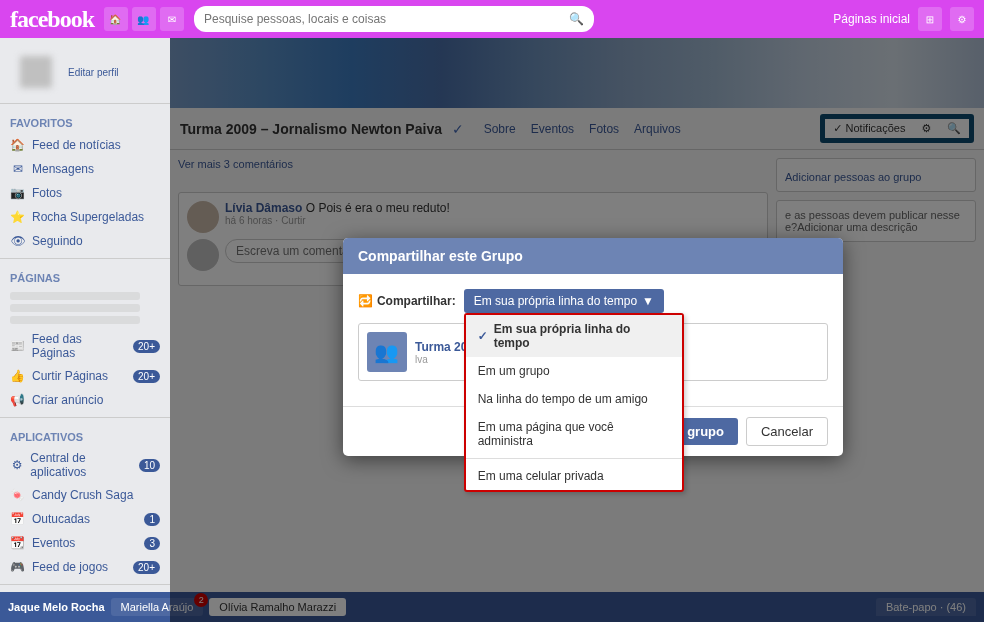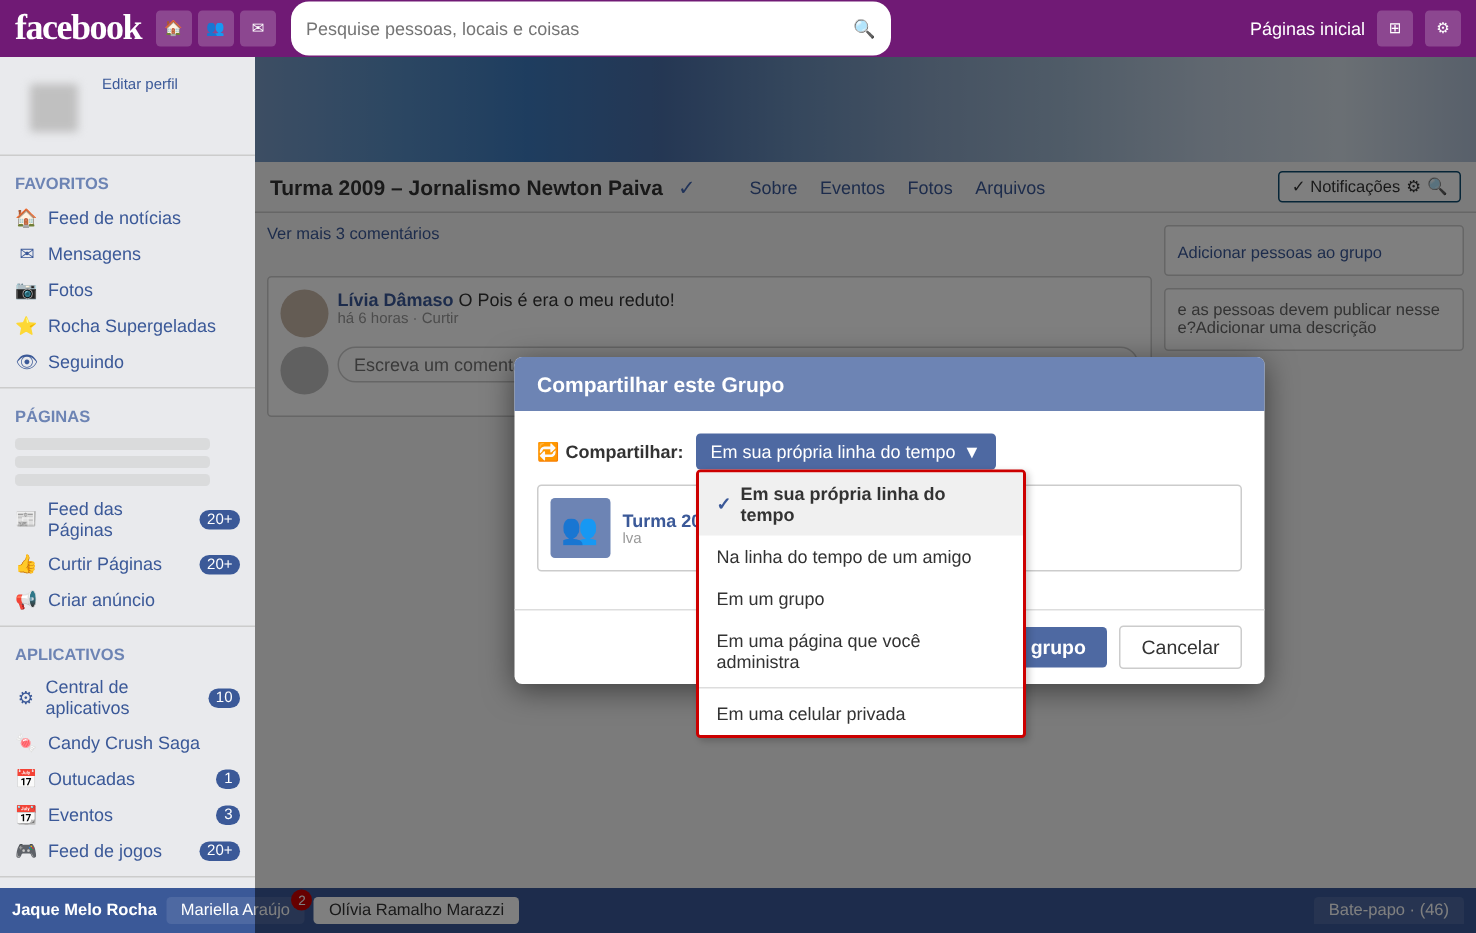--- a/index.html
+++ b/index.html
@@ -8,21 +8,21 @@
       font-size: 12px;
       background: #e9eaed;
       width: 984px;
       height: 622px;
       overflow: hidden;
       position: relative;
     }
 
     
     .top-nav {
-      background: #701a75;
+      background: #d946ef;
       height: 38px;
       display: flex;
       align-items: center;
       padding: 0 10px;
       position: relative;
       z-index: 10;
     }
     .fb-logo {
       color: white;
       font-size: 24px;
@@ -44,21 +44,21 @@
       display: flex;
       align-items: center;
       justify-content: center;
       color: white;
       font-size: 10px;
       cursor: pointer;
     }
     .search-bar {
       flex: 1;
       max-width: 400px;
-      height: 36px;
+      height: 26px;
       background: white;
       border-radius: 12px;
       display: flex;
       align-items: center;
       padding: 0 10px;
       gap: 5px;
     }
     .search-input {
       border: none;
       outline: none;
@@ -124,20 +124,21 @@
     }
     .sidebar-avatar {
       width: 32px;
       height: 32px;
       background: #c0c0c0;
       border-radius: 3px;
       margin: 5px 10px;
     }
     .profile-section {
       display: flex;
+      align-items: center;
       padding: 5px 10px;
       gap: 6px;
     }
     .edit-profile {
       font-size: 10px;
       color: #3b5998;
       cursor: pointer;
     }
     .divider {
       height: 1px;
@@ -178,40 +179,40 @@
       gap: 10px;
     }
     .group-title {
       font-size: 14px;
       font-weight: bold;
       color: #333;
     }
     .group-nav {
       display: flex;
       gap: 15px;
-      margin-left: 26px;
+      margin-left: 10px;
     }
     .group-nav-item {
       font-size: 12px;
       color: #3b5998;
       cursor: pointer;
       padding: 2px 0;
     }
     .notif-btn {
       margin-left: auto;
       background: white;
-      border: 1px solid #0c4a6e;
+      border: 5px solid #0c4a6e;
       border-radius: 3px;
       padding: 3px 8px;
       font-size: 11px;
       color: #333;
       cursor: pointer;
       display: flex;
       align-items: center;
-      gap: 4px;
+      gap: 16px;
     }
 
     
     .content-body {
       display: flex;
       padding: 8px;
       gap: 8px;
       position: relative;
     }
 
@@ -697,24 +698,24 @@
             <button class="share-dropdown-btn">
               <span>Em sua própria linha do tempo</span>
               <span>▼</span>
             </button>
             <div class="share-dropdown-menu">
               <div class="dropdown-item selected">
                 <span class="dropdown-checkmark">✓</span>
                 <span>Em sua própria linha do tempo</span>
               </div>
               <div class="dropdown-item">
-                <span>Na linha do tempo de um amigo</span>
+                <span>Em um grupo</span>
               </div>
               <div class="dropdown-item">
-                <span>Em um grupo</span>
+                <span>Na linha do tempo de um amigo</span>
               </div>
               <div class="dropdown-item">
                 <span>Em uma página que você administra</span>
               </div>
               <div class="dropdown-divider"></div>
               <div class="dropdown-item">
                 <span>Em uma celular privada</span>
               </div>
             </div>
           </div>

